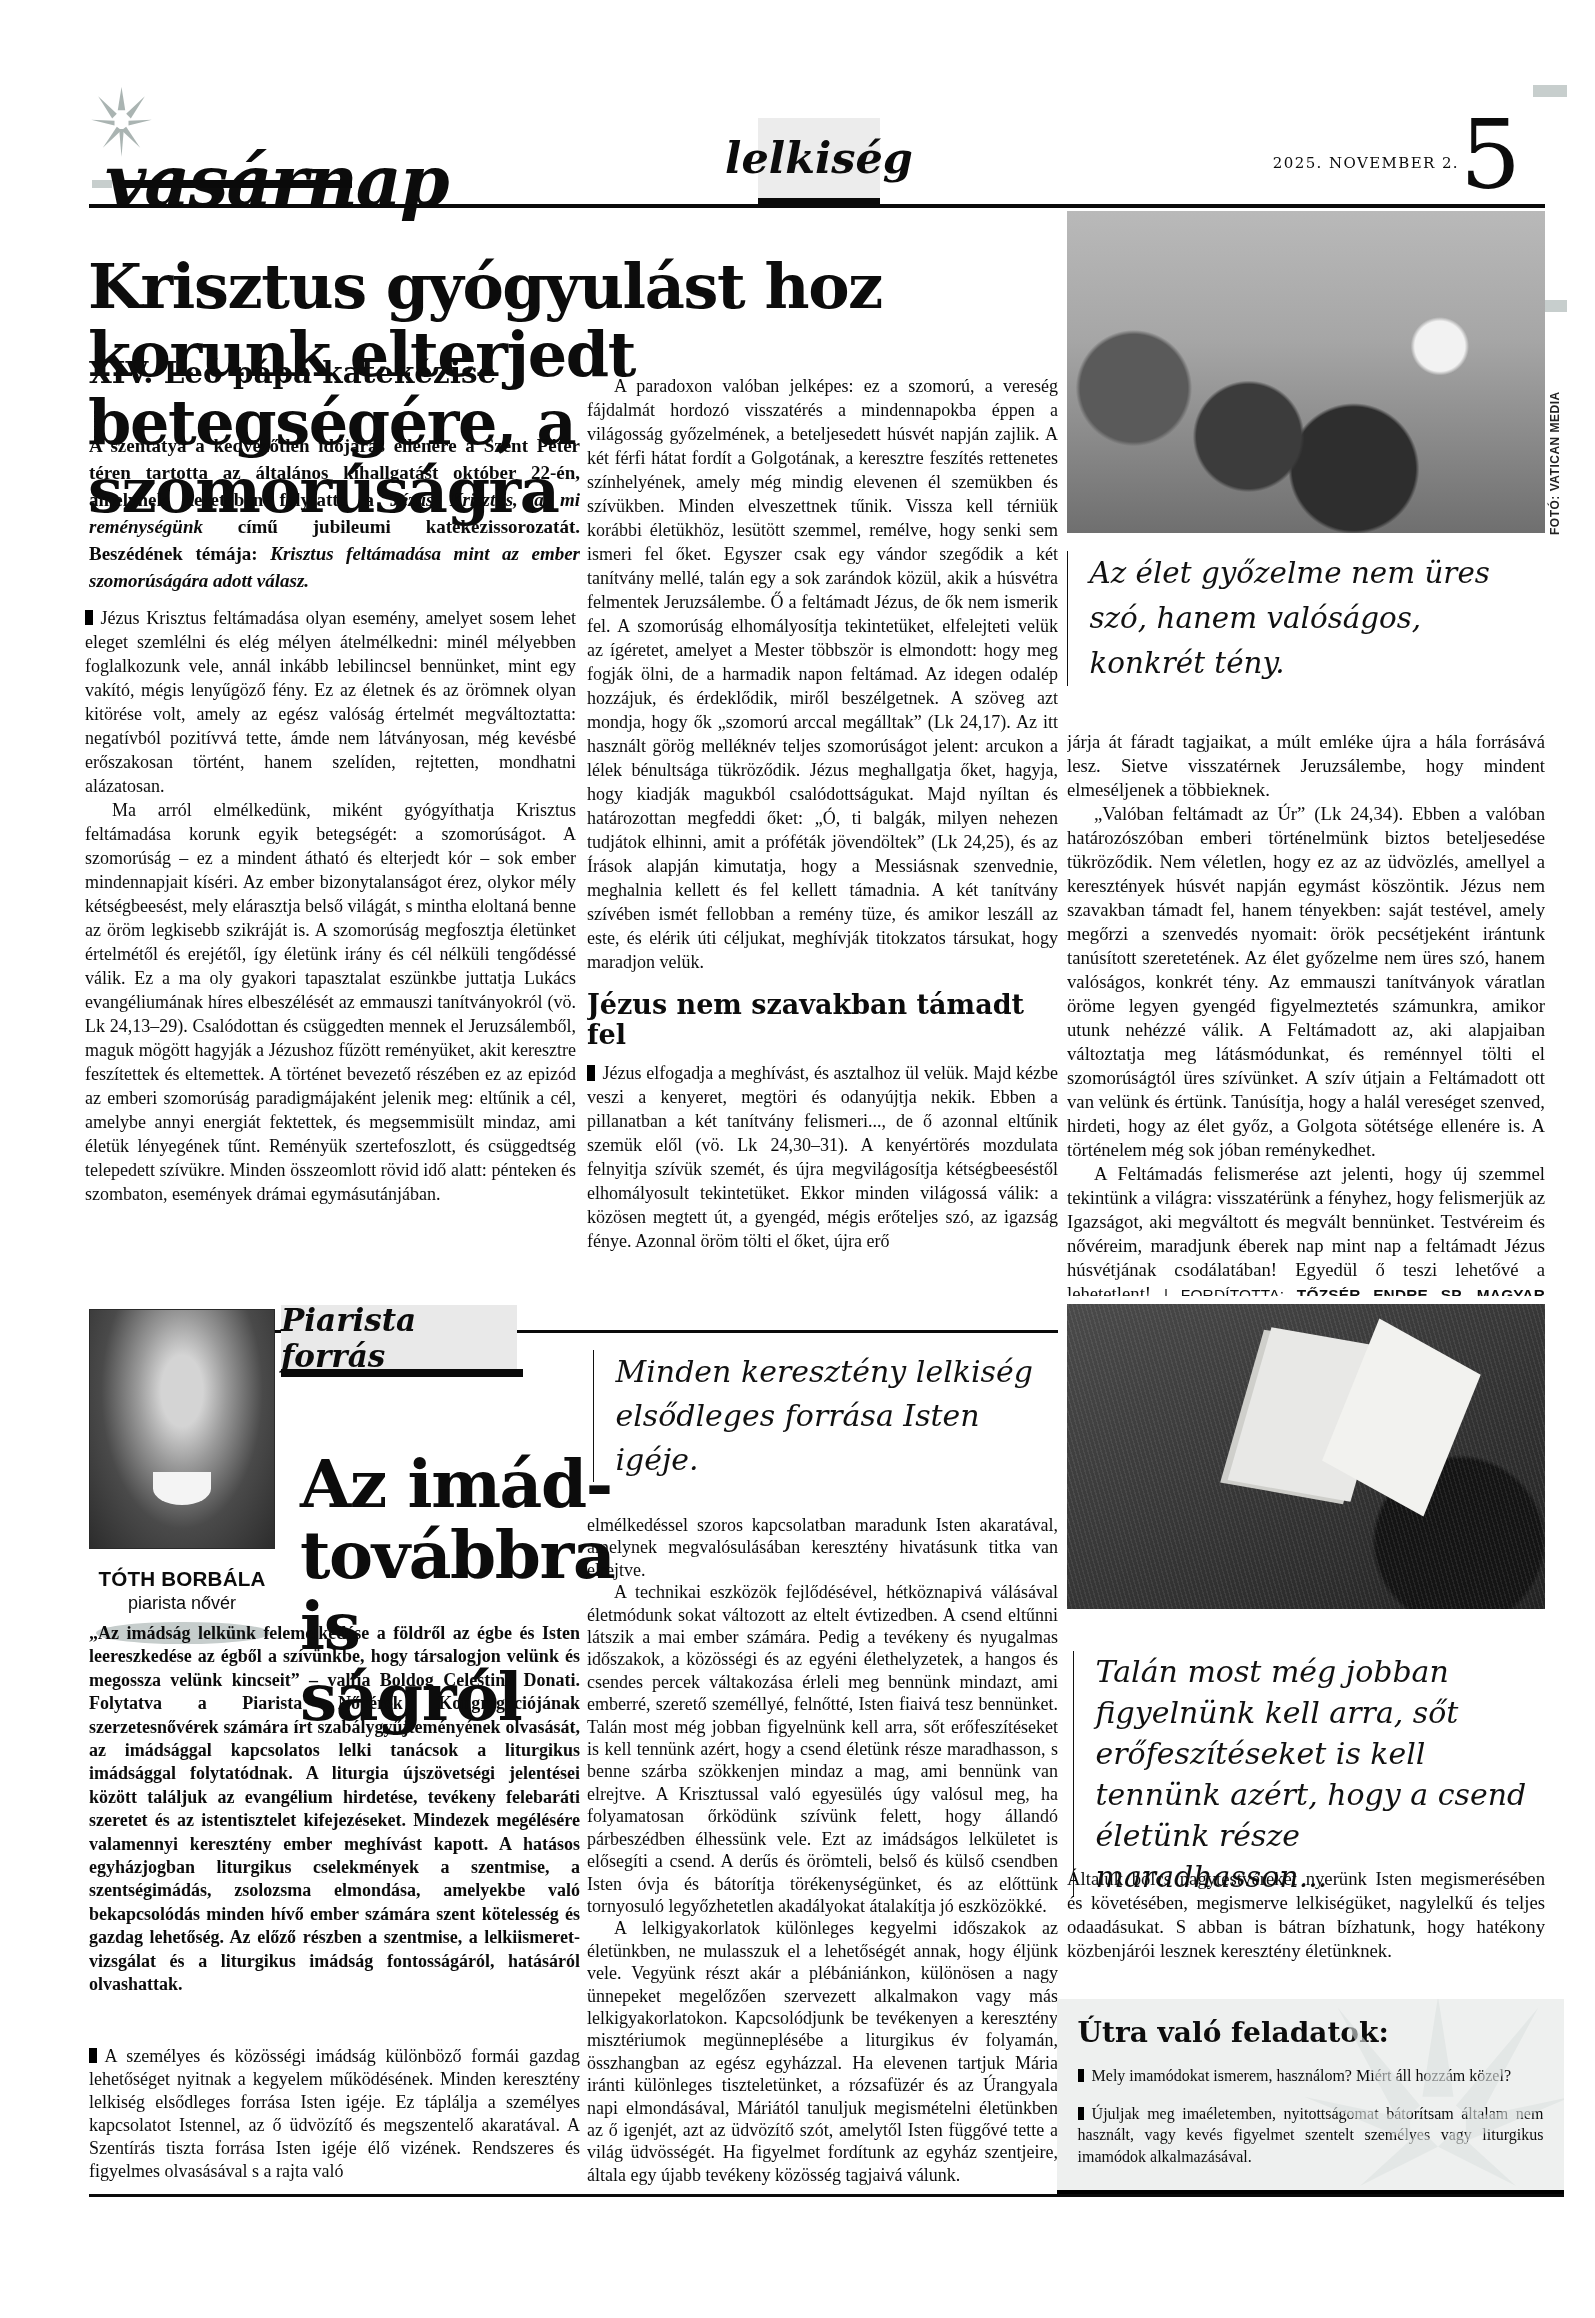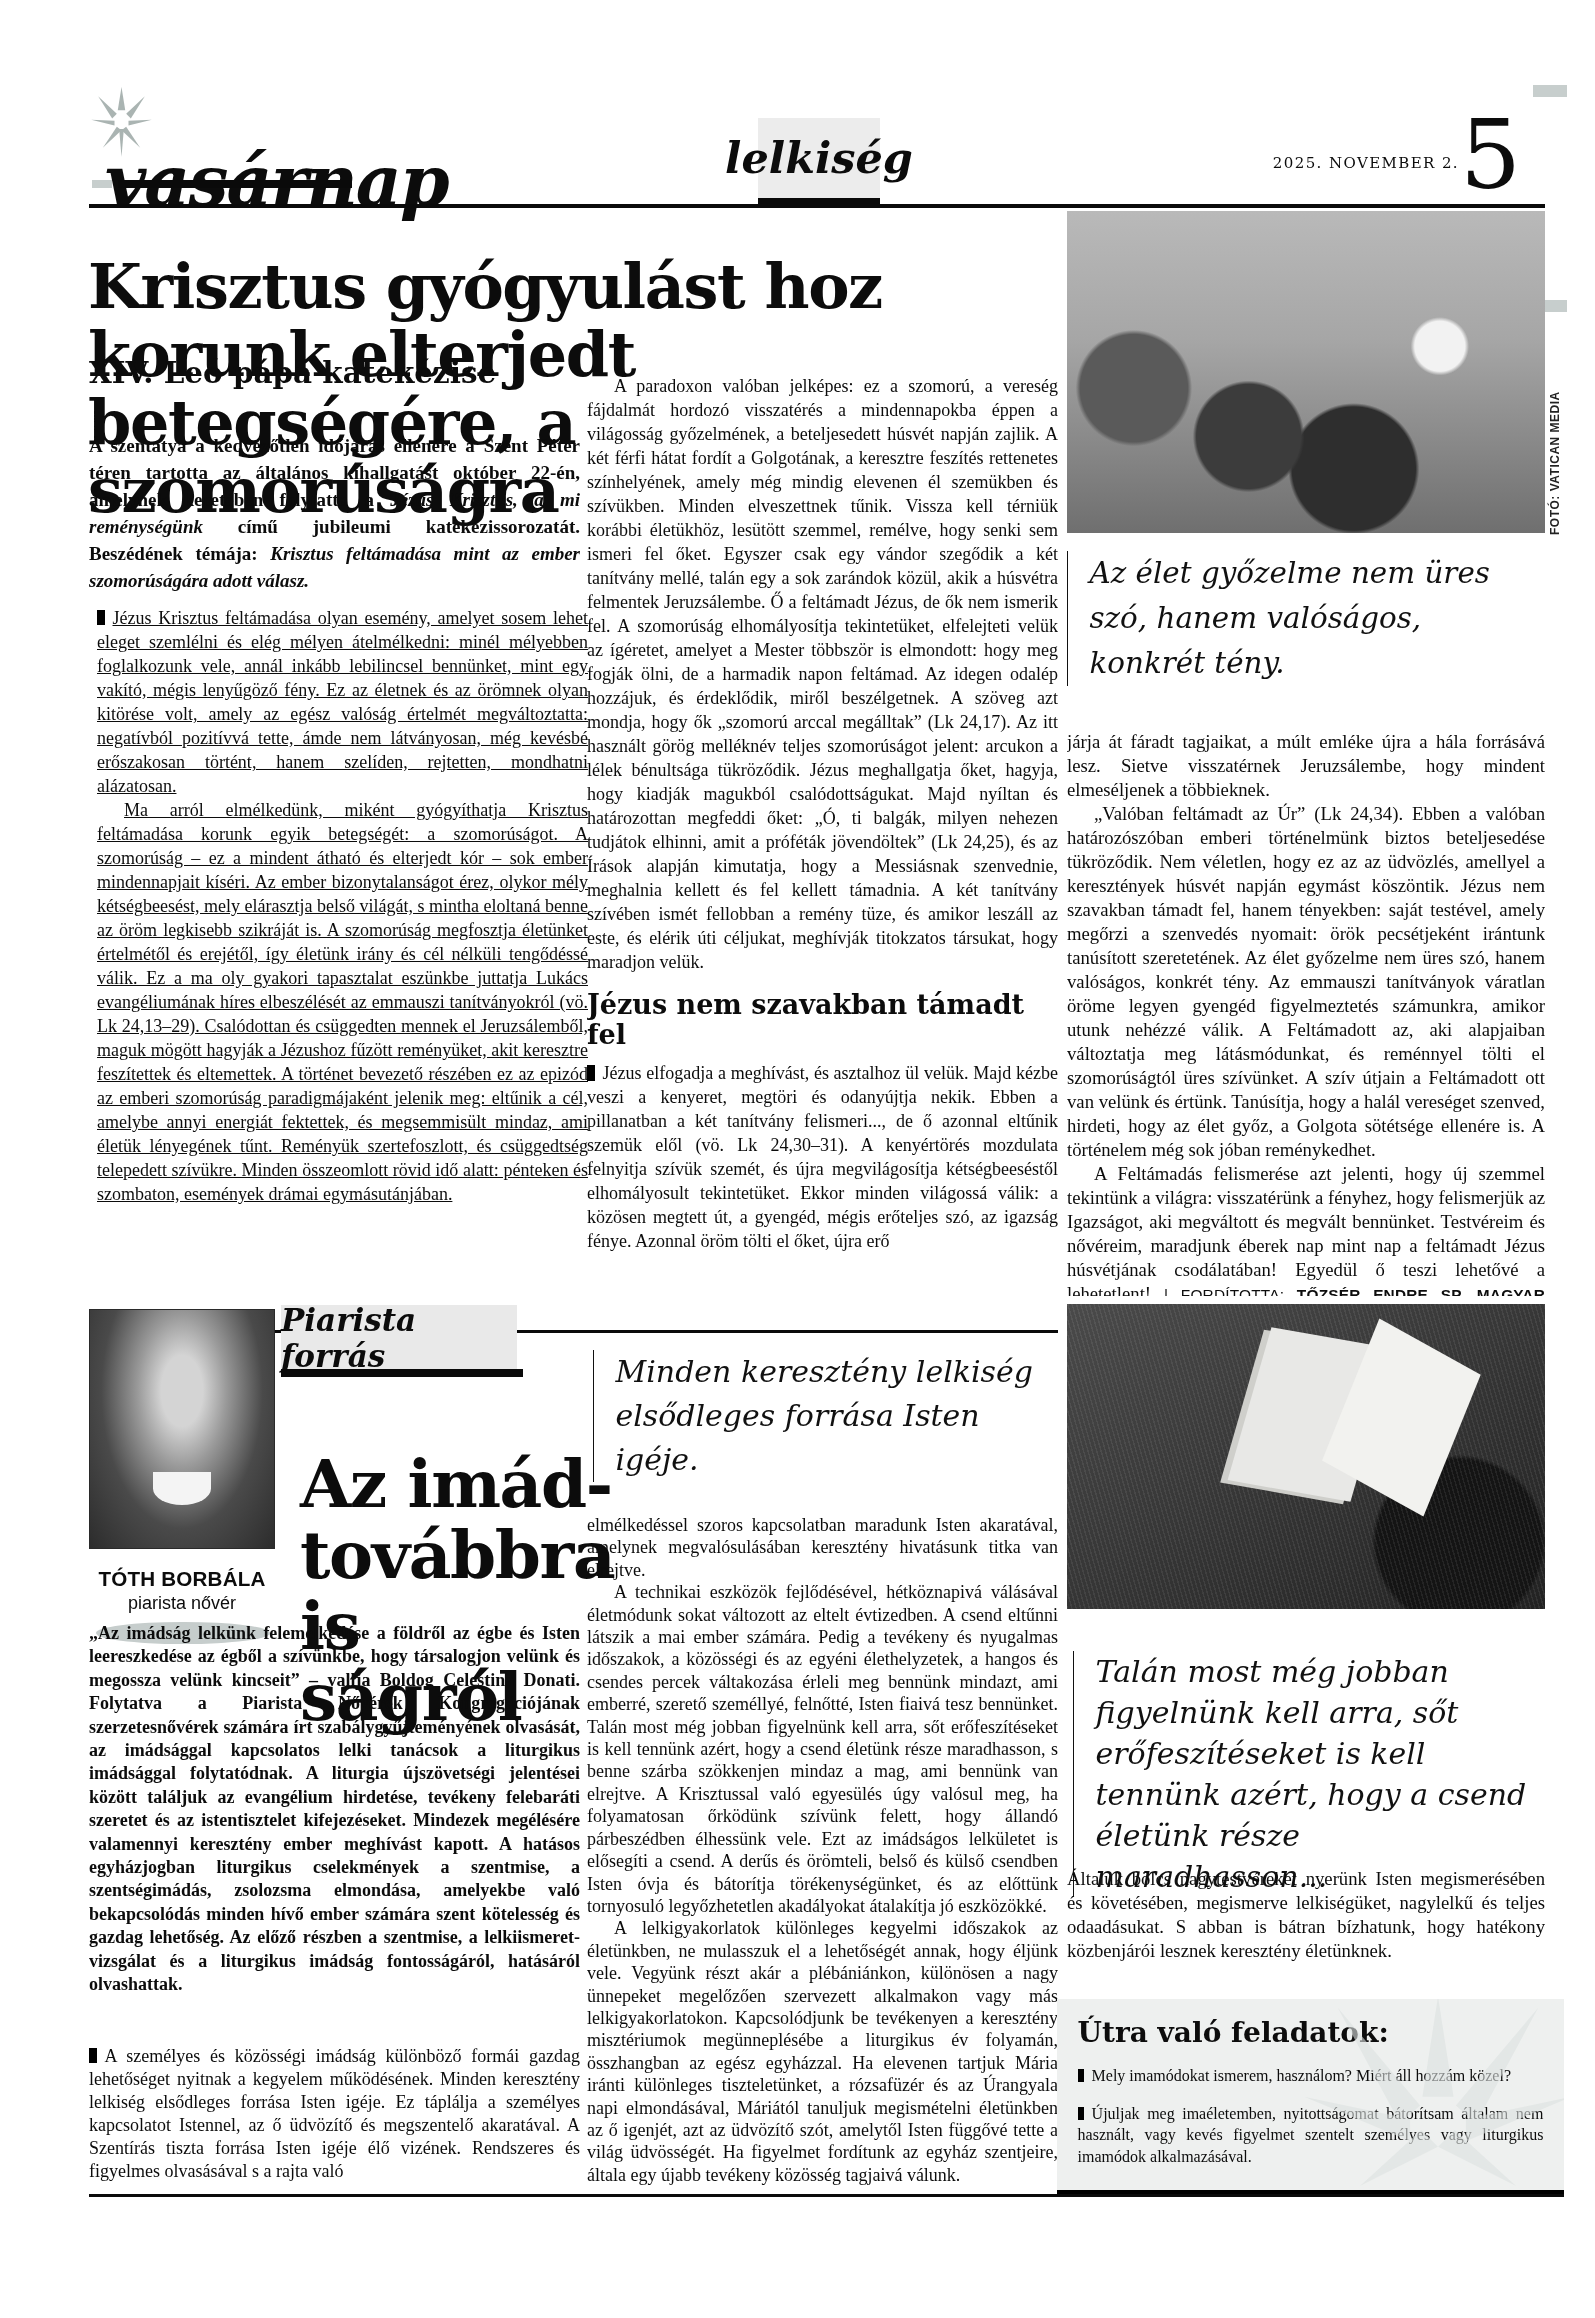--- a/index.html
+++ b/index.html
@@ -131,21 +131,21 @@
   <div class="rule-top" data-name="header-rule"></div>
 
   <h1 class="headline" data-name="article1-headline">Krisztus gyógyulást hoz korunk elterjedt betegségére, a szomorúságra</h1>
   <div class="kicker1" data-name="article1-kicker">XIV. Leó pápa katekézise</div>
 
   <div class="photo-frame ph-pope" style="left:1067px;top:211px;width:478px;height:322px;" data-name="photo-pope-audience"></div>
   <div class="photo-credit" style="left:1548px;top:355px;height:180px;" data-name="photo-credit-vatican">FOTÓ: VATICAN MEDIA</div>
 
   <p class="lead1" data-name="article1-lead"><span data-name="lead-text">A szentatya a kedvezőtlen időjárás ellenére a Szent Péter téren tartotta az általános kihallgatást október 22-én, amelynek keretében folytatta a </span><i data-name="lead-italic">Jézus Krisztus, a mi reménységünk</i><span data-name="lead-text"> című jubileumi katekézissorozatát. Beszédének témája: </span><i data-name="lead-italic">Krisztus feltámadása mint az ember szomorúságára adott válasz.</i></p>
 
-  <div class="body-col a1-col" style="left:97px;top:606px;width:491px;height:725px;text-decoration:underline;" data-name="article1-column1">
+  <div class="body-col a1-col" style="left:85px;top:606px;width:491px;height:725px;" data-name="article1-column1">
     <p style="margin:0;" data-name="article-paragraph"><span class="pmark" data-name="paragraph-marker-icon"></span><span data-name="paragraph-text">Jézus Krisztus feltámadása olyan esemény, amelyet sosem lehet eleget szemlélni és elég mélyen átelmélkedni: minél mélyebben foglalkozunk vele, annál inkább lebilincsel bennünket, mint egy vakító, mégis lenyűgöző fény. Ez az életnek és az örömnek olyan kitörése volt, amely az egész valóság értelmét megváltoztatta: negatívból pozitívvá tette, ámde nem látványosan, még kevésbé erőszakosan történt, hanem szelíden, rejtetten, mondhatni alázatosan.</span></p>
     <p class="indent" style="margin:0;" data-name="article-paragraph">Ma arról elmélkedünk, miként gyógyíthatja Krisztus feltámadása korunk egyik betegségét: a szomorúságot. A szomorúság – ez a mindent átható és elterjedt kór – sok ember mindennapjait kíséri. Az ember bizonytalanságot érez, olykor mély kétségbeesést, mely elárasztja belső világát, s mintha eloltaná benne az öröm legkisebb szikráját is. A szomorúság megfosztja életünket értelmétől és erejétől, így életünk irány és cél nélküli tengődéssé válik. Ez a ma oly gyakori tapasztalat eszünkbe juttatja Lukács evangéliumának híres elbeszélését az emmauszi tanítványokról (vö. Lk 24,13–29). Csalódottan és csüggedten mennek el Jeruzsálemből, maguk mögött hagyják a Jézushoz fűzött reményüket, akit keresztre feszítettek és eltemettek. A történet bevezető részében ez az epizód az emberi szomorúság paradigmájaként jelenik meg: eltűnik a cél, amelybe annyi energiát fektettek, és megsemmisült mindaz, ami életük lényegének tűnt. Reményük szertefoszlott, és csüggedtség telepedett szívükre. Minden összeomlott rövid idő alatt: pénteken és szombaton, események drámai egymásutánjában.</p>
   </div>
 
   <div class="body-col a1-col" style="left:587px;top:374px;width:471px;height:959px;" data-name="article1-column2">
     <p class="indent" style="margin:0;" data-name="article-paragraph">A paradoxon valóban jelképes: ez a szomorú, a vereség fájdalmát hordozó visszatérés a mindennapokba éppen a világosság győzelmének, a beteljesedett húsvét napján zajlik. A két férfi hátat fordít a Golgotának, a keresztre feszítés rettenetes színhelyének, amely még mindig elevenen él szemükben és szívükben. Minden elveszettnek tűnik. Vissza kell térniük korábbi életükhöz, lesütött szemmel, remélve, hogy senki sem ismeri fel őket. Egyszer csak egy vándor szegődik a két tanítvány mellé, talán egy a sok zarándok közül, akik a húsvétra felmentek Jeruzsálembe. Ő a feltámadt Jézus, de ők nem ismerik fel. A szomorúság elhomályosítja tekintetüket, elfelejteti velük az ígéretet, amelyet a Mester többször is elmondott: hogy meg fogják ölni, de a harmadik napon feltámad. Az idegen odalép hozzájuk, és érdeklődik, miről beszélgetnek. A szöveg azt mondja, hogy ők „szomorú arccal megálltak” (Lk 24,17). Az itt használt görög melléknév teljes szomorúságot jelent: arcukon a lélek bénultsága tükröződik. Jézus meghallgatja őket, hagyja, hogy kiadják magukból csalódottságukat. Majd nyíltan és határozottan megfeddi őket: „Ó, ti balgák, milyen nehezen tudjátok elhinni, amit a próféták jövendöltek” (Lk 24,25), és az Írások alapján kimutatja, hogy a Messiásnak szenvednie, meghalnia kellett és fel kellett támadnia. A két tanítvány szívében ismét fellobban a remény tüze, és amikor leszáll az este, és elérik úti céljukat, meghívják titokzatos társukat, hogy maradjon velük.</p>
     <h2 class="subhead" data-name="article1-subhead">Jézus nem szavakban támadt fel</h2>
     <p style="margin:0;" data-name="article-paragraph"><span class="pmark" data-name="paragraph-marker-icon"></span><span data-name="paragraph-text">Jézus elfogadja a meghívást, és asztalhoz ül velük. Majd kézbe veszi a kenyeret, megtöri és odanyújtja nekik. Ebben a pillanatban a két tanítvány felismeri..., de ő azonnal eltűnik szemük elől (vö. Lk 24,30–31). A kenyértörés mozdulata felnyitja szívük szemét, és újra megvilágosítja kétségbeeséstől elhomályosult tekintetüket. Ekkor minden világossá válik: a közösen megtett út, a gyengéd, mégis erőteljes szó, az igazság fénye. Azonnal öröm tölti el őket, újra erő</span></p>
   </div>
 

